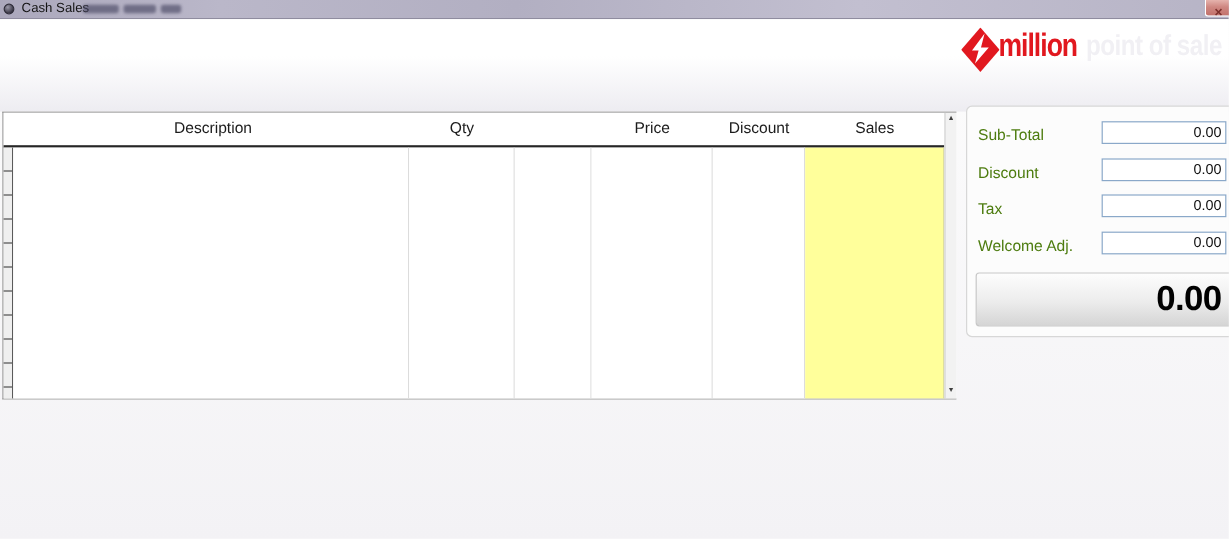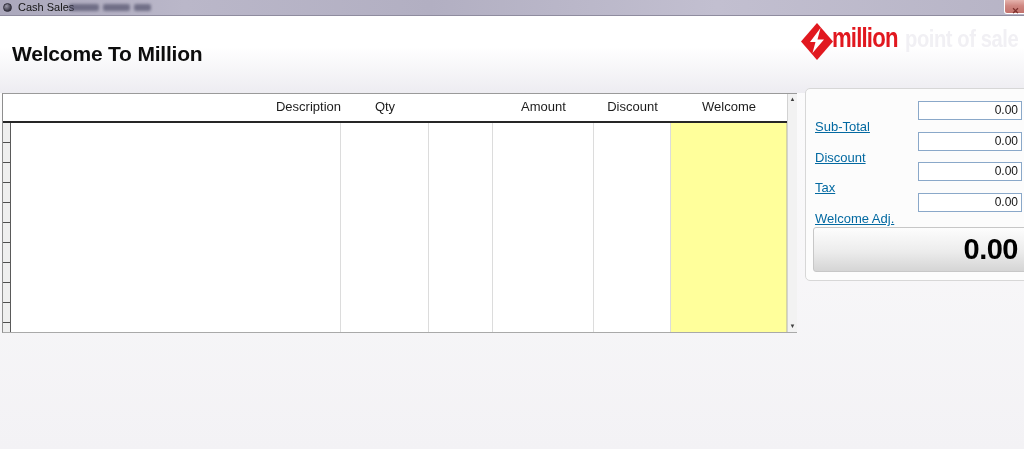--- a/index.html
+++ b/index.html
@@ -66,39 +66,39 @@
   .grid-main{width:784px;display:flex;flex-direction:column;}
   .grid-header{
     display:flex;height:27px;background:#fff;border-bottom:2px solid #262626;box-sizing:content-box;
     font-size:13px;color:#1c1c1c;
   }
   .grid-header .hc{line-height:26px;box-sizing:border-box;}
   .grid-body{display:flex;flex:1;}
   .col{box-sizing:border-box;height:100%;}
   .w-sel{width:8px;}  .w-desc{width:330px;} .w-qty{width:88px;}
   .w-blank{width:64px;} .w-price{width:101px;} .w-disc{width:77px;} .w-amt{width:116px;}
-  .hc.w-desc{text-align:right;padding-left:3px;}
+  .hc.w-desc{text-align:center;padding-left:3px;}
   .hc.w-qty,.hc.w-price,.hc.w-disc,.hc.w-amt{text-align:center;}
   .body-col{border-right:1px solid #dcdcdc;background:#fff;}
   .amount-col{background:#ffff9b;border-right:1px solid #d6d6a0;}
   .selector-col{background:#efefef;border-right:1px solid #5a5a5a;display:flex;flex-direction:column;}
   .sel-row{height:20px;border-bottom:1px solid #4e4e4e;box-sizing:border-box;}
   .vscroll{
     width:11px;background:#f2f2f2;border-left:1px solid #d2d2d2;box-sizing:border-box;
     display:flex;flex-direction:column;justify-content:space-between;align-items:center;
   }
   .scroll-arrow{font-size:6px;line-height:9px;color:#3f3f3f;width:100%;text-align:center;padding:1px 0;}
 
   
   .summary{
     position:absolute;left:805px;top:88px;width:226px;height:193px;
     background:#fcfcfc;border:1px solid #d7d7d7;border-radius:5px;box-sizing:border-box;
   }
   .sum-row{position:absolute;left:0;width:100%;height:19px;}
-  .sum-row .lbl{position:absolute;left:9px;top:16px;font-size:13px;line-height:19px;color:#0369a1;white-space:nowrap;text-decoration:underline;}
+  .sum-row .lbl{position:absolute;left:9px;top:2px;font-size:13px;line-height:19px;color:#4d7c0f;white-space:nowrap;}
   .sum-row .fld{
     position:absolute;left:112px;top:0;width:104px;height:19px;box-sizing:border-box;
     background:#fff;border:1px solid #8aa8c9;font-size:12px;line-height:17px;
     text-align:right;padding-right:3px;color:#111;
   }
   .row-0{top:12px;} .row-1{top:43px;} .row-2{top:73px;} .row-3{top:104px;}
   .total-box{
     position:absolute;left:7px;top:138px;width:218px;height:45px;box-sizing:border-box;
     background:linear-gradient(#fdfdfd,#ececec 55%,#d5d5d5);
     border:1px solid #c7c7c7;border-radius:3px;
@@ -116,41 +116,40 @@
     <div class="title-text">Cash Sales</div>
     <div class="redacted r1"></div>
     <div class="redacted r2"></div>
     <div class="redacted r3"></div>
     <div class="close-btn">
       <span>✕</span>
     </div>
   </div>
 
   <div class="header-band">
-    <h1 class="welcome">Welcome To Million</h1>
     <div class="logo">
       <svg class="logo-diamond" viewBox="0 0 32 37" xmlns="http://www.w3.org/2000/svg">
         <polygon points="16,0 32,18.5 16,37 0,18.5" fill="#e1181f"></polygon>
         <polygon points="19.5,5 9,19 14.5,19 11.5,30 23,16.5 16.5,16.5" fill="#ffffff"></polygon>
       </svg>
       <span class="brand-name">million</span>
       <span class="brand-tagline">point of sale</span>
     </div>
   </div>
 
   <div class="grid">
     <div class="grid-main">
       <div class="grid-header">
         <div class="hc w-sel"></div>
         <div class="hc w-desc">Description</div>
         <div class="hc w-qty">Qty</div>
         <div class="hc w-blank"></div>
-        <div class="hc w-price">Amount</div>
+        <div class="hc w-price">Price</div>
         <div class="hc w-disc">Discount</div>
-        <div class="hc w-amt">Welcome</div>
+        <div class="hc w-amt">Sales</div>
       </div>
       <div class="grid-body">
         <div class="col w-sel selector-col">
             <div class="sel-row"></div>
             <div class="sel-row"></div>
             <div class="sel-row"></div>
             <div class="sel-row"></div>
             <div class="sel-row"></div>
             <div class="sel-row"></div>
             <div class="sel-row"></div>

